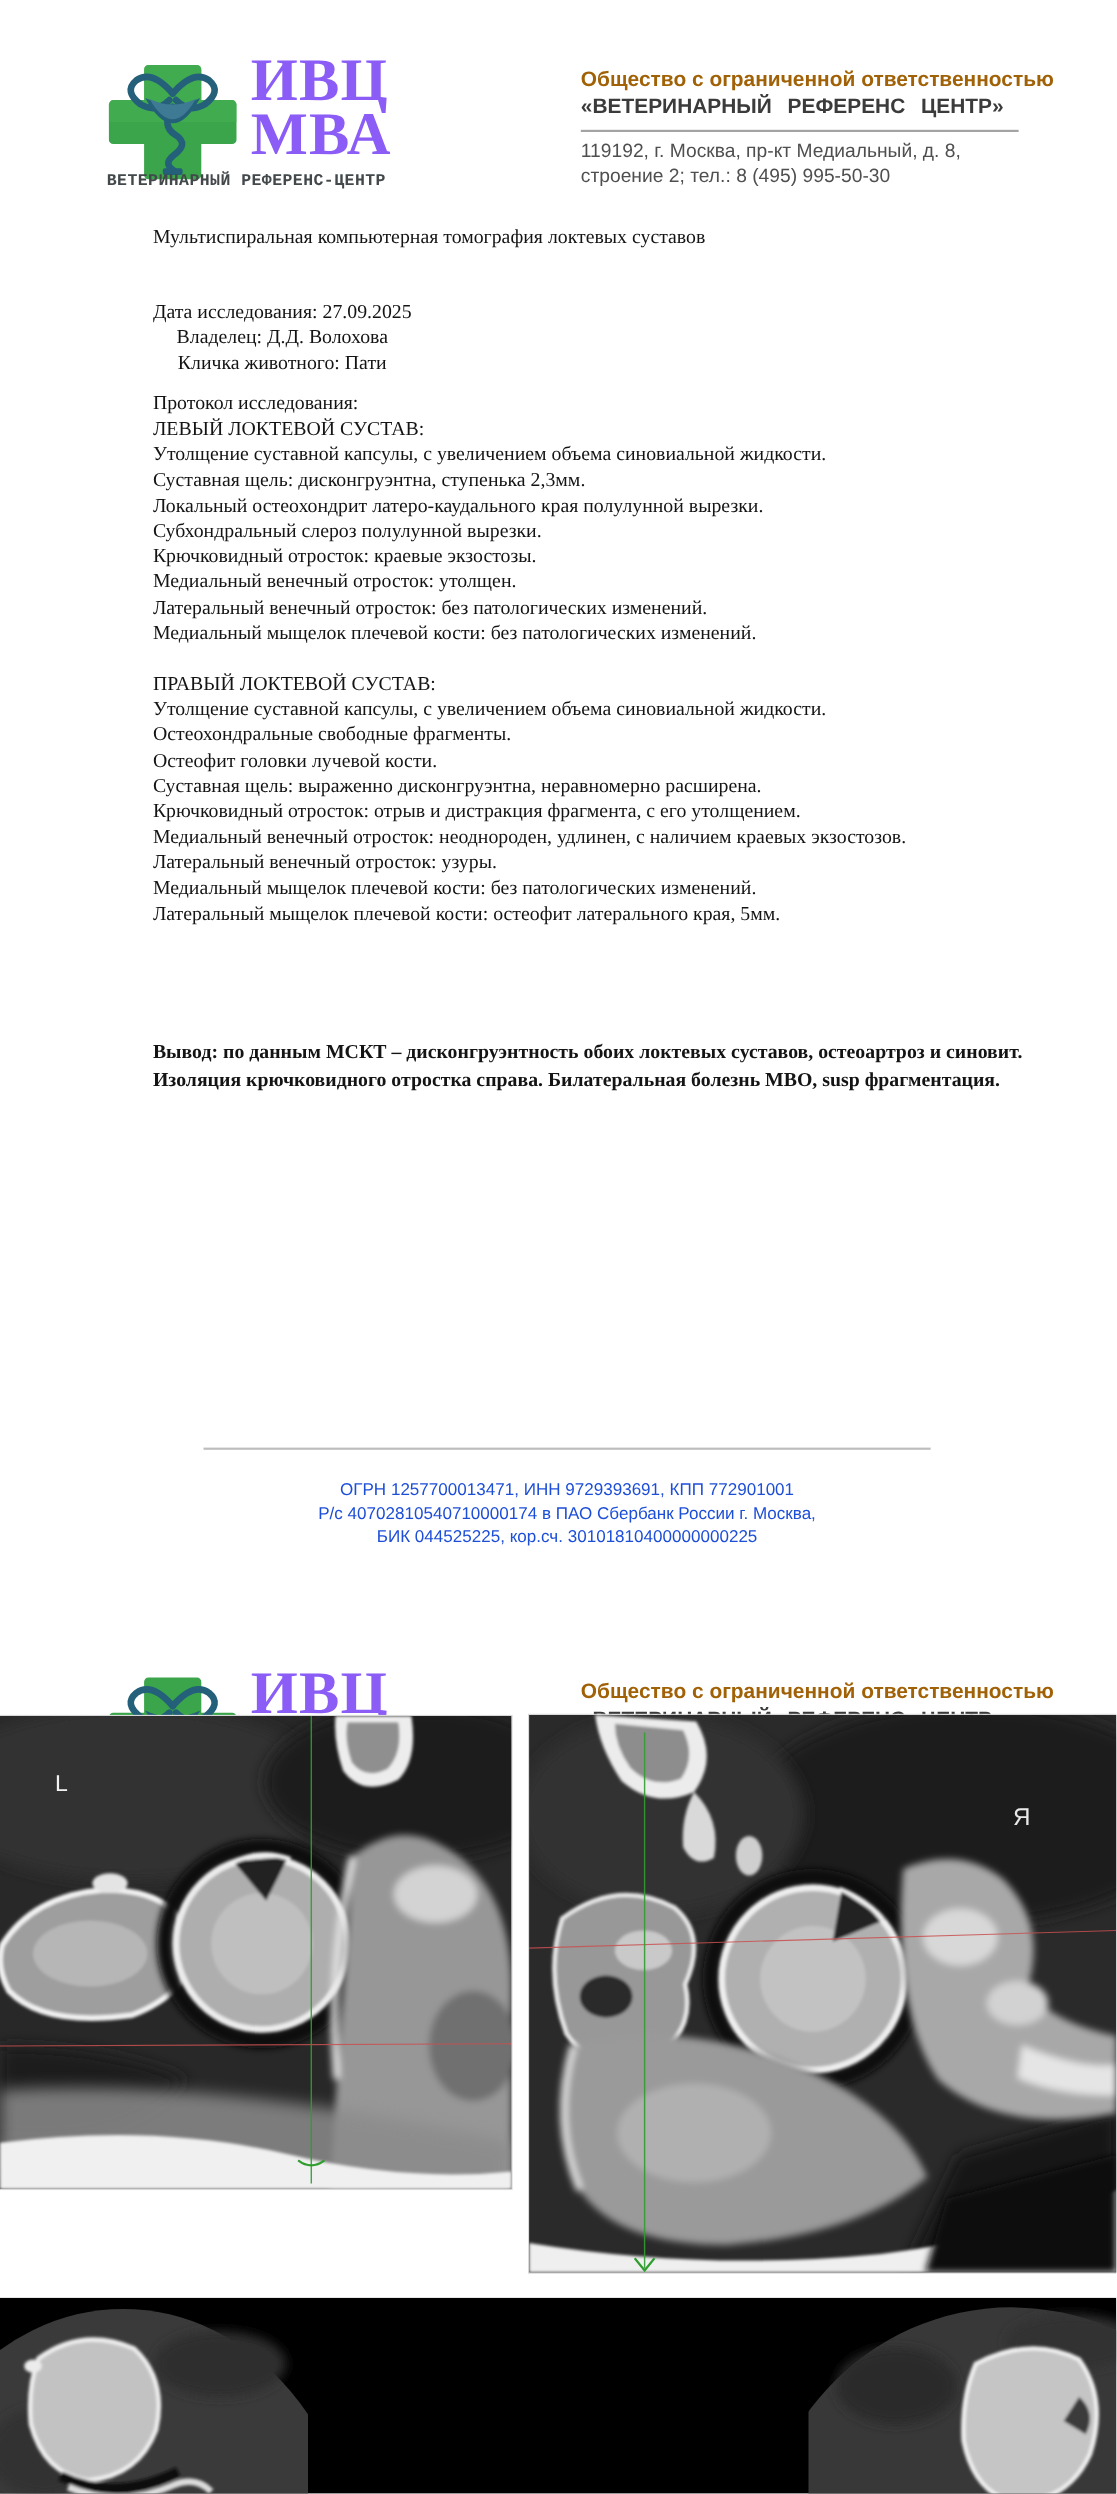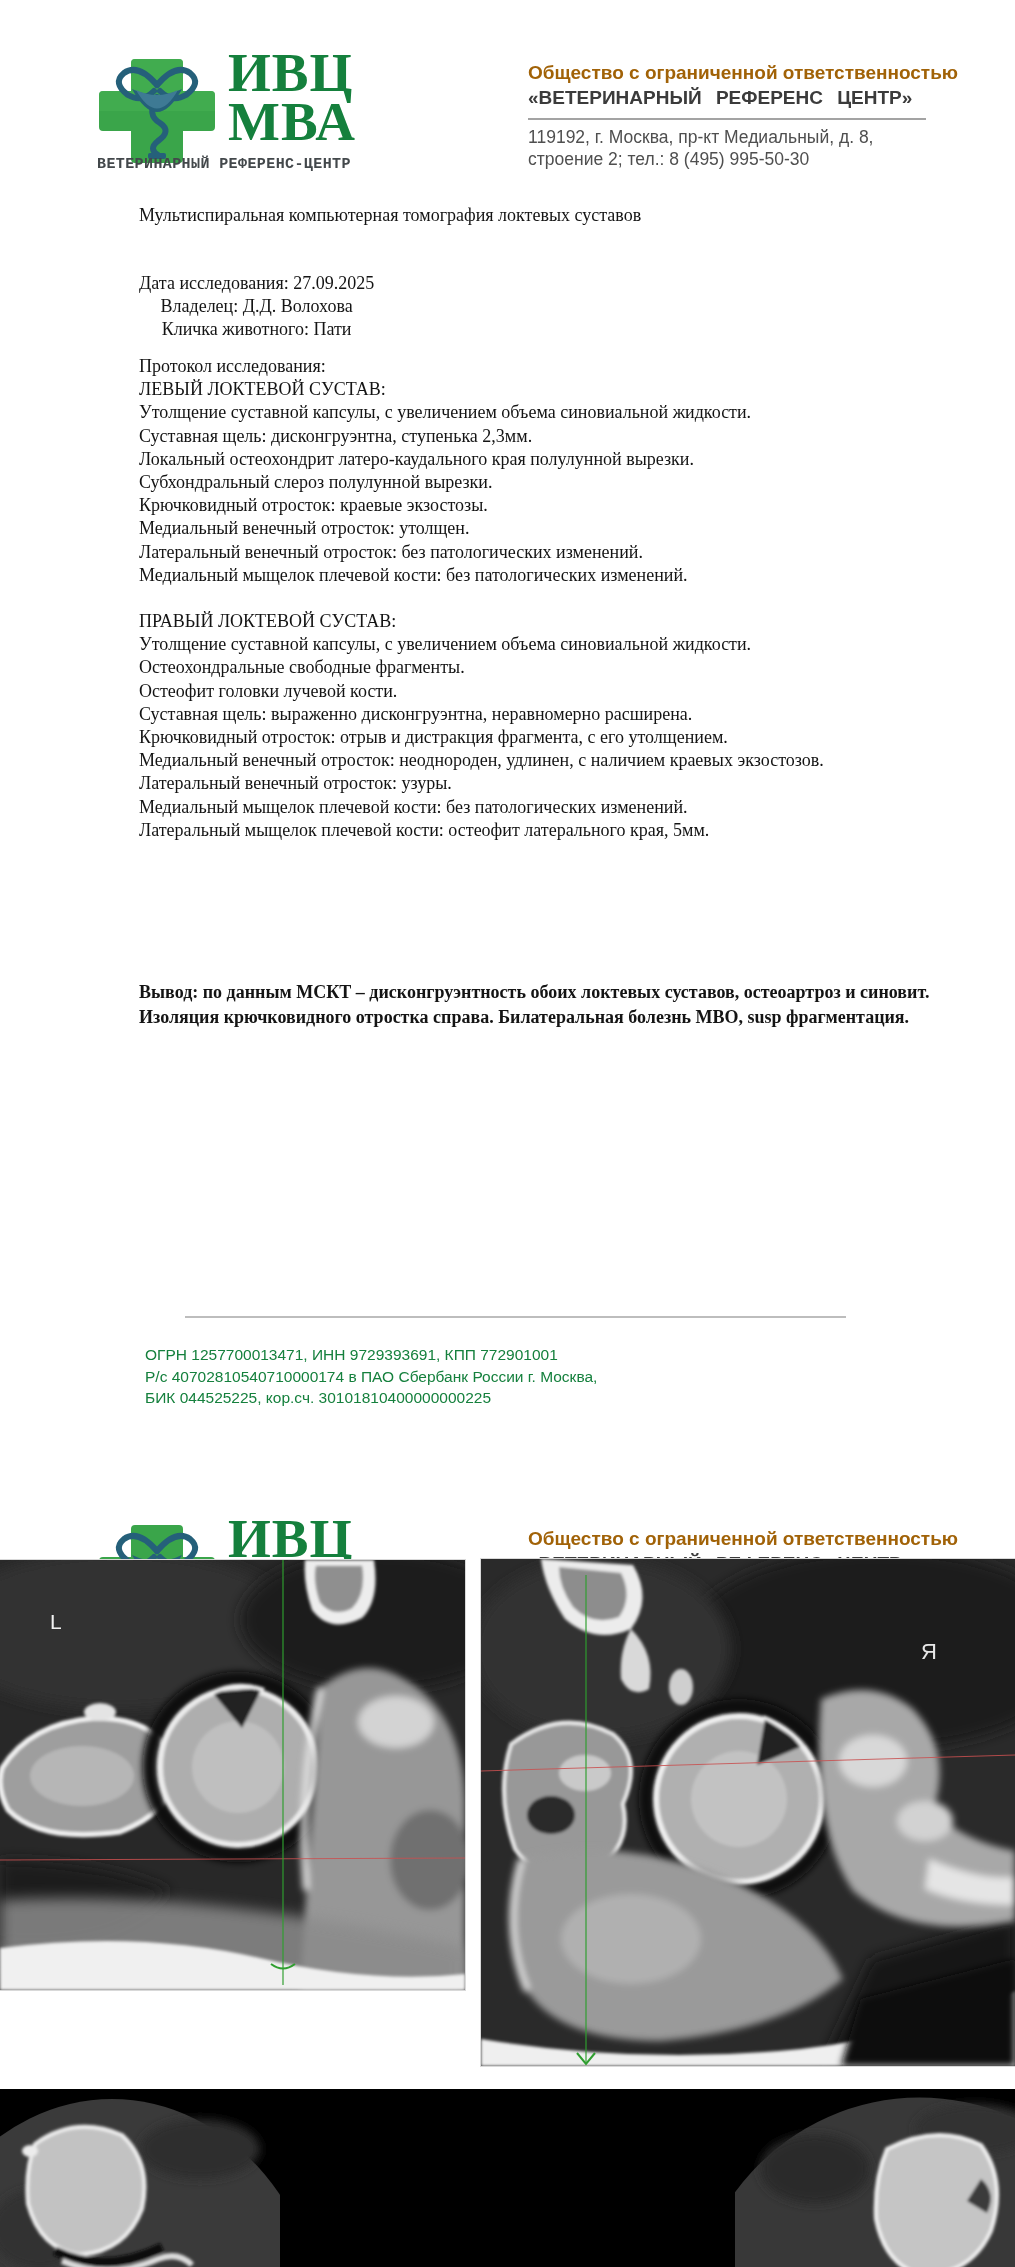--- a/index.html
+++ b/index.html
@@ -3,41 +3,41 @@
 <meta charset="utf-8">
 <style>
   html,body{margin:0;padding:0;background:#ffffff;}
   .page{position:relative;width:1015px;height:2267px;background:#ffffff;overflow:hidden;
         font-family:"Liberation Serif",serif;color:#141414;}
   
   .hdr{position:absolute;left:0;width:1015px;height:130px;}
   .hdr .logo-cross{position:absolute;left:98px;top:1px;}
   .hdr .logo-acro{position:absolute;left:228px;top:-8px;width:190px;
       font-family:"Liberation Serif",serif;font-weight:bold;font-size:55px;line-height:49px;
-      letter-spacing:1px;color:#15803d;}
+      letter-spacing:1px;color:#8b5cf6;}
   .hdr .logo-tagline{position:absolute;left:97px;top:100px;width:300px;
       font-family:Liberation Mono, monospace;font-weight:bold;font-size:15px;color:#43484b;
       letter-spacing:.4px;white-space:nowrap;}
   .hdr .co{position:absolute;left:528px;top:4px;width:400px;
       font-family:"Liberation Sans",sans-serif;}
   .hdr .co-org{font-weight:bold;font-size:19px;line-height:25px;color:#a16207;white-space:nowrap;}
   .hdr .co-name{font-weight:bold;font-size:19px;line-height:26px;color:#3b3b3b;word-spacing:9px;white-space:nowrap;}
   .hdr .co-div{margin-top:7px;width:398px;height:2px;background:#a3a3a3;}
   .hdr .co-addr{margin-top:6px;font-size:17.5px;line-height:22px;color:#4f4f4f;white-space:nowrap;}
   
   .doc-title{position:absolute;left:139px;top:205px;font-size:18px;white-space:nowrap;}
   .meta{position:absolute;left:139px;top:272px;font-size:18px;line-height:23.2px;text-align:center;}
   .proto{position:absolute;left:139px;top:355px;font-size:18px;line-height:23.2px;}
   .bl{white-space:nowrap;height:23.2px;}
   .conclusion{position:absolute;left:139px;top:944px;width:800px;
-      font-weight:bold;font-size:18px;line-height:24.5px;margin-top:36px;}
+      font-weight:bold;font-size:18px;line-height:24.5px;}
   
   .foot-line{position:absolute;left:185px;top:1316px;width:661px;height:2px;background:#bdbdbd;}
-  .footer{position:absolute;left:145px;top:1344px;width:741px;
-      font-family:"Liberation Sans",sans-serif;font-size:15.5px;line-height:21.5px;color:#15803d;}
+  .footer{position:absolute;left:145px;top:1344px;width:741px;text-align:center;
+      font-family:"Liberation Sans",sans-serif;font-size:15.5px;line-height:21.5px;color:#1d4ed8;}
   
   .ct{position:absolute;background:#262626;outline:1px solid #d9d9d9;}
   .ct-left{left:0;top:1560px;width:465px;height:430px;}
   .ct-right{left:481px;top:1559px;width:534px;height:507px;}
   .ct svg{display:block;}
   .marker{position:absolute;font-family:"Liberation Sans",sans-serif;color:#f2f2f2;}
   .marker-l{left:50px;top:50px;font-size:21px;}
   .marker-r{left:440px;top:80px;font-size:22px;color:#e8e8e8;}
   .strip{position:absolute;left:0;top:2089px;width:1015px;height:178px;background:#000000;}
   .strip svg{position:absolute;top:0;}

